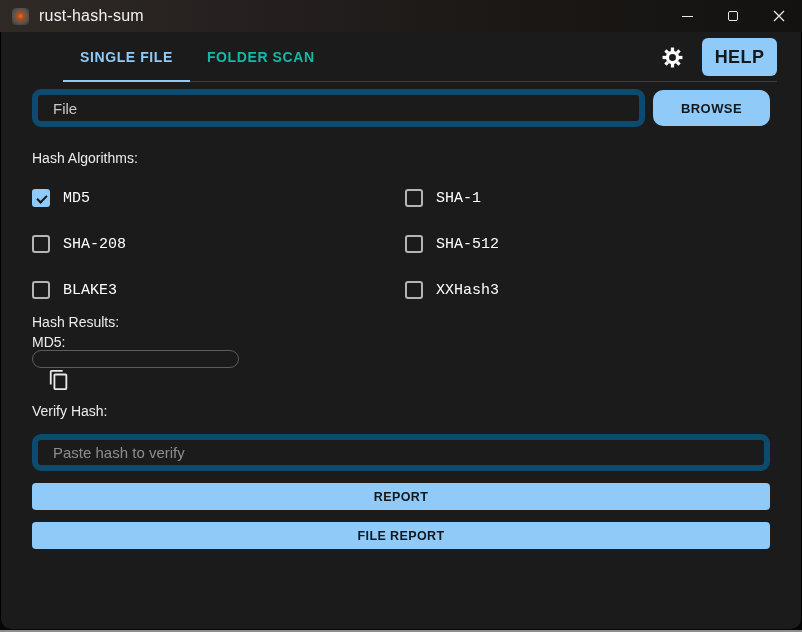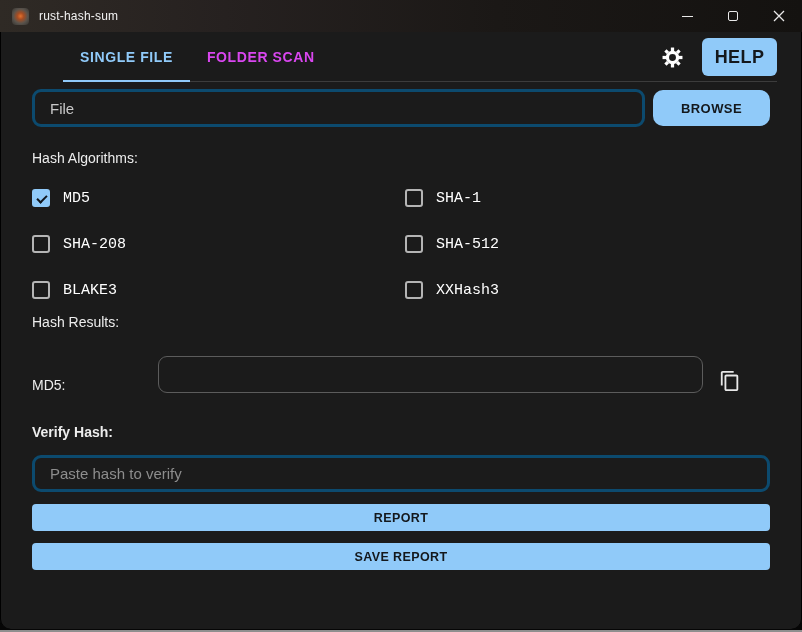--- a/index.html
+++ b/index.html
@@ -16,48 +16,48 @@
 
   
   .titlebar {
     height:32px; display:flex; align-items:center; padding-left:12px;
     background:linear-gradient(90deg,#2f2a25 0%, #262120 28%, #1b1816 62%, #141210 100%);
   }
   .app-icon {
     width:17px; height:17px; border-radius:4px; margin-right:10px; flex:none;
     background:radial-gradient(circle at 50% 48%, #e2712f 0%, #a84d22 26%, #5a544d 58%, #33302c 100%);
   }
-  .title-text { color:#f2f2f2; font-size:12px; letter-spacing:.2px; }
+  .title-text { color:#f2f2f2; font-size:16px; letter-spacing:.2px; }
   .win-controls { margin-left:auto; display:flex; height:100%; }
   .win-btn { width:46px; height:100%; display:flex; align-items:center; justify-content:center; cursor:default; }
   .glyph-min { width:11px; height:1px; background:#e9e9e9; display:block; }
   .glyph-max { width:10px; height:10px; border:1px solid #e9e9e9; border-radius:2px; display:block; }
 
   
   .tabbar { height:50px; display:flex; align-items:center; padding:0 25px; position:relative;margin-left:38px; }
   .tabbar::after { content:""; position:absolute; left:25px; right:25px; bottom:0; height:1px; background:#3c3c3c; }
   .tab {
     position:relative; height:50px; display:flex; align-items:center; padding:0 17px;
-    font-size:14px; font-weight:700; letter-spacing:.6px; color:#d946ef; cursor:pointer;
+    font-size:14px; font-weight:700; letter-spacing:.6px; color:#14b8a6; cursor:pointer;
   }
   .tab.active { color:var(--accent); }
   .tab.active::after { content:""; position:absolute; left:0; right:0; bottom:0; height:2px; background:var(--accent); z-index:2; }
   .gear-btn { margin-left:auto; background:none; border:none; width:24px; height:24px; padding:0; cursor:pointer; display:flex; align-items:center; justify-content:center; }
   .help-btn {
     margin-left:18px; width:75px; height:38px; border:none; border-radius:6px; cursor:pointer;
     background:var(--accent); color:var(--on-accent); font-family:inherit;
     font-size:18px; font-weight:700; letter-spacing:.4px;
   }
 
   
   .content { padding:0 32px; }
 
   .file-row { margin-top:7px; display:flex; align-items:center; gap:8px; }
   .text-field {
-    height:38px; background:transparent; border:3px solid #0c4a6e; border-radius:9px;
+    height:38px; background:transparent; border:6px solid #0c4a6e; border-radius:9px;
     color:#e4e4e4; font-family:inherit; font-size:15px; padding:0 15px; outline:none; width:100%;
   }
   .file-field { flex:1; }
   .file-field::placeholder { color:#c8c8c8; }
   .browse-btn {
     width:117px; height:36px; flex:none; border:none; border-radius:10px; cursor:pointer;
     background:var(--accent); color:var(--on-accent); font-family:inherit;
     font-size:13px; font-weight:700; letter-spacing:.4px;
   }
 
@@ -70,29 +70,29 @@
     width:18px; height:18px; flex:none; border:2px solid #b5b5b5; border-radius:3px; position:relative;
   }
   .algo-box.checked { background:var(--accent); border-color:var(--accent); }
   .algo-box.checked::after {
     content:""; position:absolute; left:2.5px; top:3.5px; width:8px; height:4px;
     border-left:2px solid #10161d; border-bottom:2px solid #10161d; transform:rotate(-45deg);
   }
   .algo-label { color:#ffffff; font-size:15px;font-family:Liberation Mono, monospace; }
 
   .results-heading { margin-top:16px; }
-  .result-row { margin-top:26px; display:flex; align-items:flex-end; }
+  .result-row { margin-top:4px; display:flex; align-items:flex-start;flex-direction:column; }
   .result-label { width:126px; flex:none; color:#ededed; font-size:14px; }
   .result-field {
     flex:1; height:37px; background:transparent; border:1px solid #5c5c5c; border-radius:9px;
     color:#e4e4e4; font-family:inherit; font-size:14px; padding:0 12px; outline:none;
   }
   .copy-btn { margin-left:15px; margin-right:28px; width:24px; height:24px; flex:none; background:none; border:none; padding:0; cursor:pointer; display:flex; align-items:center; justify-content:center; }
 
-  .verify-heading { margin-top:32px;font-weight:bold; }
+  .verify-heading { margin-top:12px; }
   .verify-field { margin-top:15px; height:37px; }
   .verify-field::placeholder { color:#8d8d8d; }
 
   .action-btn {
     display:block; width:100%; height:27px; margin-top:12px; border:none; border-radius:4px; cursor:pointer;
     background:var(--accent); color:var(--on-accent); font-family:inherit;
     font-size:12.5px; font-weight:700; letter-spacing:.4px;
   }
 </style>
 </head>
@@ -187,18 +187,18 @@
           <path d="M16 1H4c-1.1 0-2 .9-2 2v14h2V3h12V1zm3 4H8c-1.1 0-2 .9-2 2v14c0 1.1.9 2 2 2h11c1.1 0 2-.9 2-2V7c0-1.1-.9-2-2-2zm0 16H8V7h11v14z"></path>
         </svg>
       </button>
     </div>
 
     <div class="section-label verify-heading">Verify Hash:</div>
 
     <input class="text-field verify-field" placeholder="Paste hash to verify" style="">
 
     <button class="action-btn">REPORT</button>
-    <button class="action-btn">SAVE REPORT</button>
+    <button class="action-btn">FILE REPORT</button>
 
   </div>
 </div>
 
 <div class="screen-strip"></div>
 
 </body></html>

